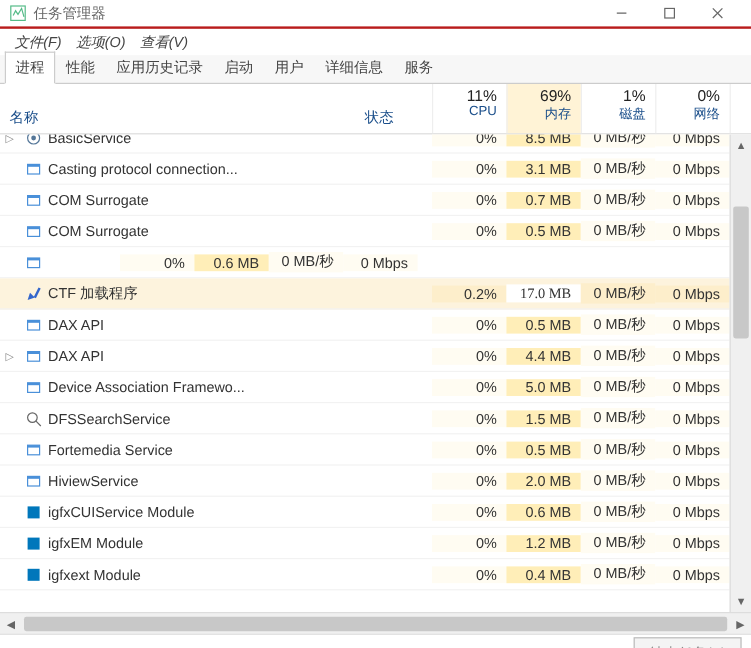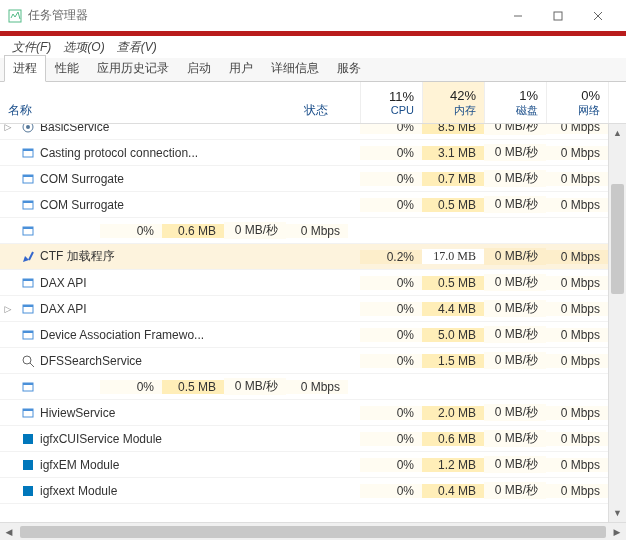--- a/index.html
+++ b/index.html
@@ -1,33 +1,33 @@
 <!DOCTYPE html>
 <html><head>
 <meta charset="utf-8">
 <style>
   * { box-sizing: border-box; margin: 0; padding: 0; }
   body { font-family: "Microsoft YaHei", "Segoe UI", sans-serif; font-size: 12px; color: #333; background: #fff; width: 626px; height: 540px; overflow: hidden; position: relative; }
 
-  .titlebar { height: 36px; display: flex; align-items: center; padding: 0 8px; border-bottom: 5px solid #b91c1c; }
+  .titlebar { height: 24px; display: flex; align-items: center; padding: 0 8px; border-bottom: 2px solid #b91c1c; }
   .titlebar .app-icon { width: 14px; height: 14px; margin-right: 6px; display:inline-flex;align-items:center;justify-content:center;}
   .titlebar .title { flex: 1; color: #666; }
   .win-btn { width: 40px; height: 28px; display: inline-flex; align-items: center; justify-content: center; color: #888; }
 
   .menubar { height: 22px; display: flex; align-items: center; padding: 0 6px; color: #444; }
   .menubar span { padding: 2px 6px; font-style: italic; }
 
   .tabs { display: flex; align-items: flex-end; border-bottom: 1px solid #ccc; padding: 0 4px; height: 24px; background:#f7f7f7;}
   .tab { padding: 4px 8px; border: 1px solid transparent; position: relative; top: 1px; color:#444; font-size:12px;}
   .tab.active { border: 1px solid #ccc; border-bottom: 1px solid #fff; background: #fff; }
 
   .header-row { display:flex; border-bottom:1px solid #ddd; height:42px; }
   .col-name { flex:1; padding:4px 8px; display:flex; align-items:flex-end; color:#1a4e8a;}
   .col-status { width:60px; padding:4px 4px; display:flex; align-items:flex-end; color:#1a4e8a;}
-  .col-num { width:62px; text-align:right; padding:2px 8px; display:flex; flex-direction:column; justify-content:center; align-items:flex-end; border-left:1px solid #eee;}
+  .col-num { width:62px; text-align:right; padding:2px 8px; display:flex; flex-direction:column; align-items:flex-end; border-left:1px solid #eee;}
   .col-num .pct { font-size:13px; color:#222;}
   .col-num .lbl { font-size:11px; color:#1a4e8a;}
   .col-num.mem { background:#fff3d6; }
   .hdr-extra{width:18px;border-left:1px solid #eee;}
 
   .body-area{height:398px; overflow:hidden; position:relative;}
   .rows{position:absolute; left:0; right:18px; top:-10px;}
   .row { display:flex; height:26px; align-items:center; border-bottom:1px solid #f2f2f2;}
   .row.sel { background:#fdf3dd;}
   .row .exp { width:16px; text-align:center; color:#888; font-size:9px;}
@@ -103,21 +103,21 @@
       <span>名称</span>
     </div>
   <div class="col-status">
       <span>状态</span>
     </div>
   <div class="col-num">
       <span class="pct">11%</span>
       <span class="lbl">CPU</span>
     </div>
   <div class="col-num mem">
-      <span class="pct">42%</span>
+      <span class="pct">69%</span>
       <span class="lbl">内存</span>
     </div>
   <div class="col-num">
       <span class="pct">1%</span>
       <span class="lbl">磁盘</span>
     </div>
   <div class="col-num">
       <span class="pct">0%</span>
       <span class="lbl">网络</span>
     </div>
@@ -276,20 +276,21 @@
         <span class="c">0 Mbps</span>
       </div>
       <div class="row">
         <span class="exp"></span>
         <span class="ico">
           <svg width="14" height="14" viewBox="0 0 14 14">
             <rect x="2" y="3" width="10" height="8" fill="none" stroke="#4a90d9"></rect>
             <rect x="2" y="3" width="10" height="2" fill="#4a90d9"></rect>
           </svg>
         </span>
+        <span class="nm">Fortemedia Service</span>
         <span class="st"></span>
         <span class="c">0%</span>
         <span class="c mem">0.5 MB</span>
         <span class="c">0 MB/秒</span>
         <span class="c">0 Mbps</span>
       </div>
       <div class="row">
         <span class="exp"></span>
         <span class="ico">
           <svg width="14" height="14" viewBox="0 0 14 14">

